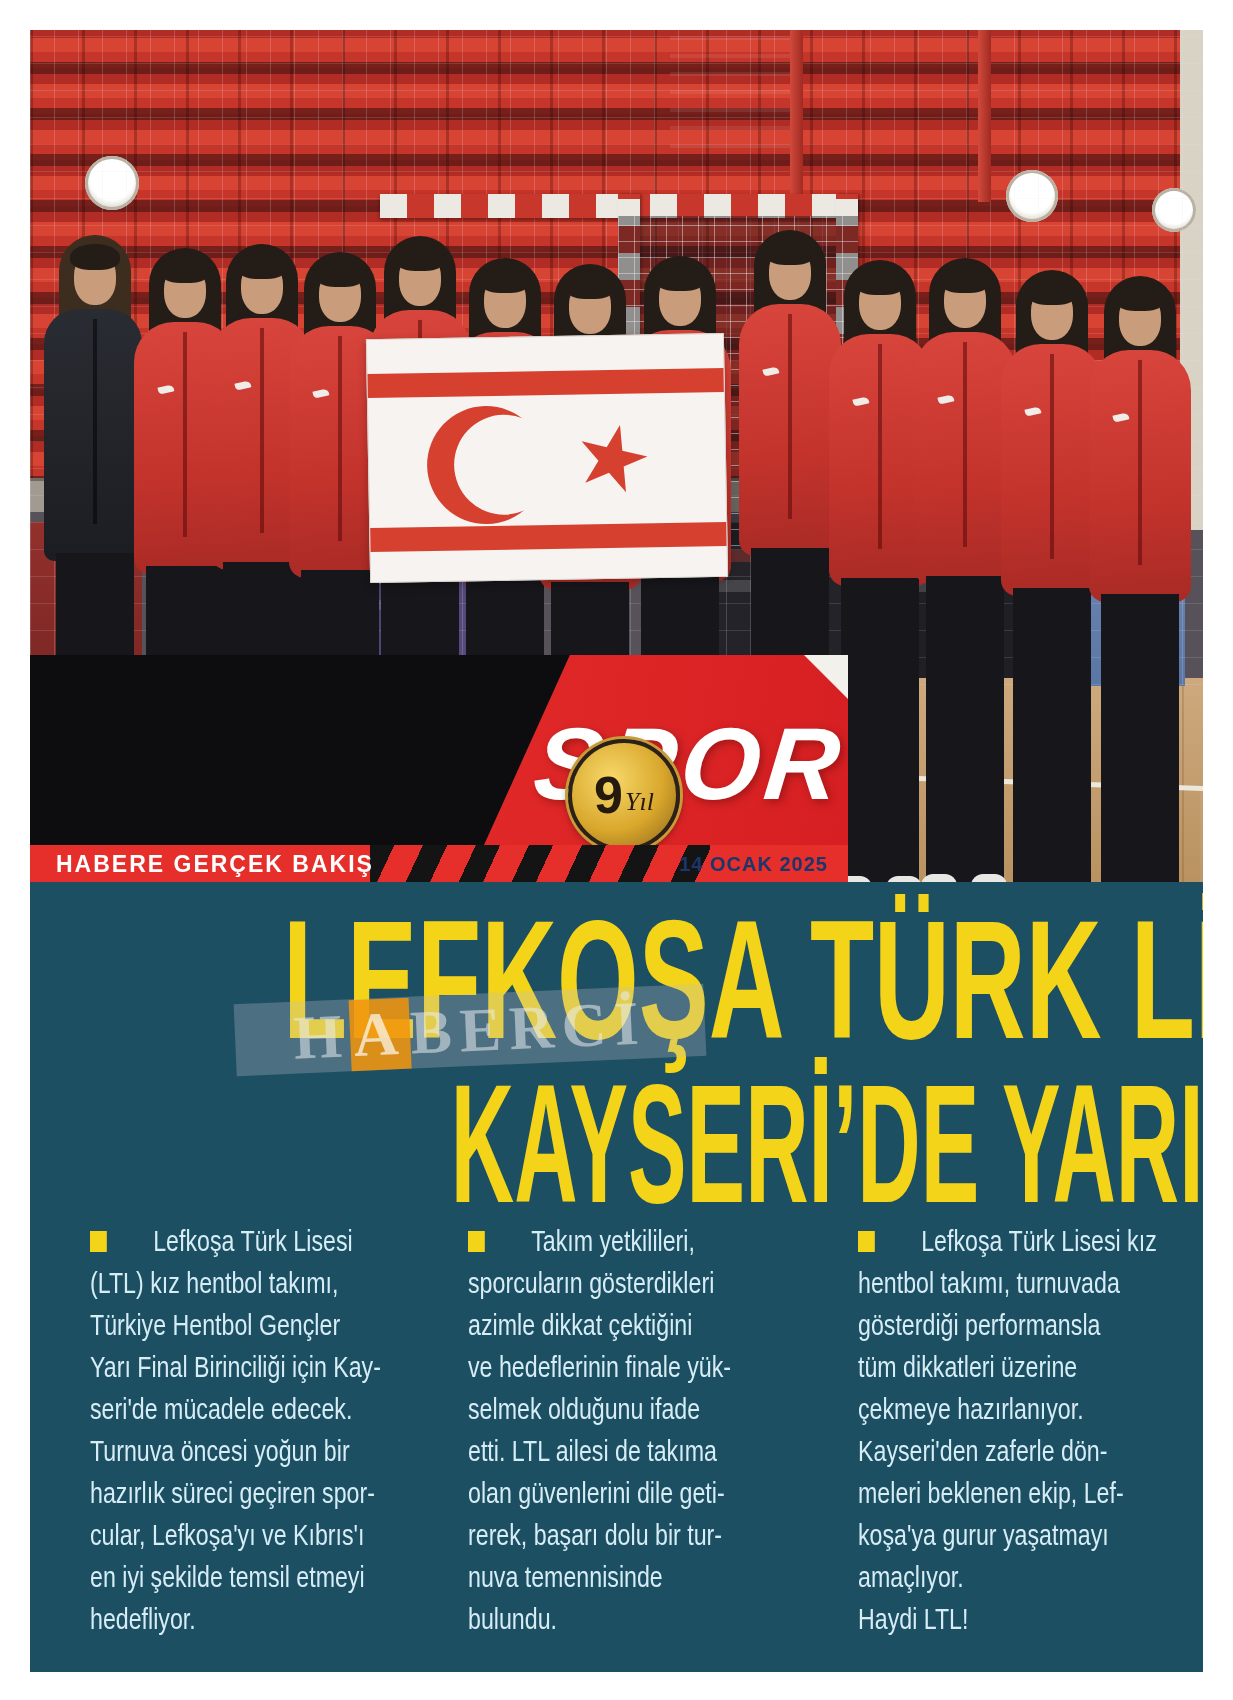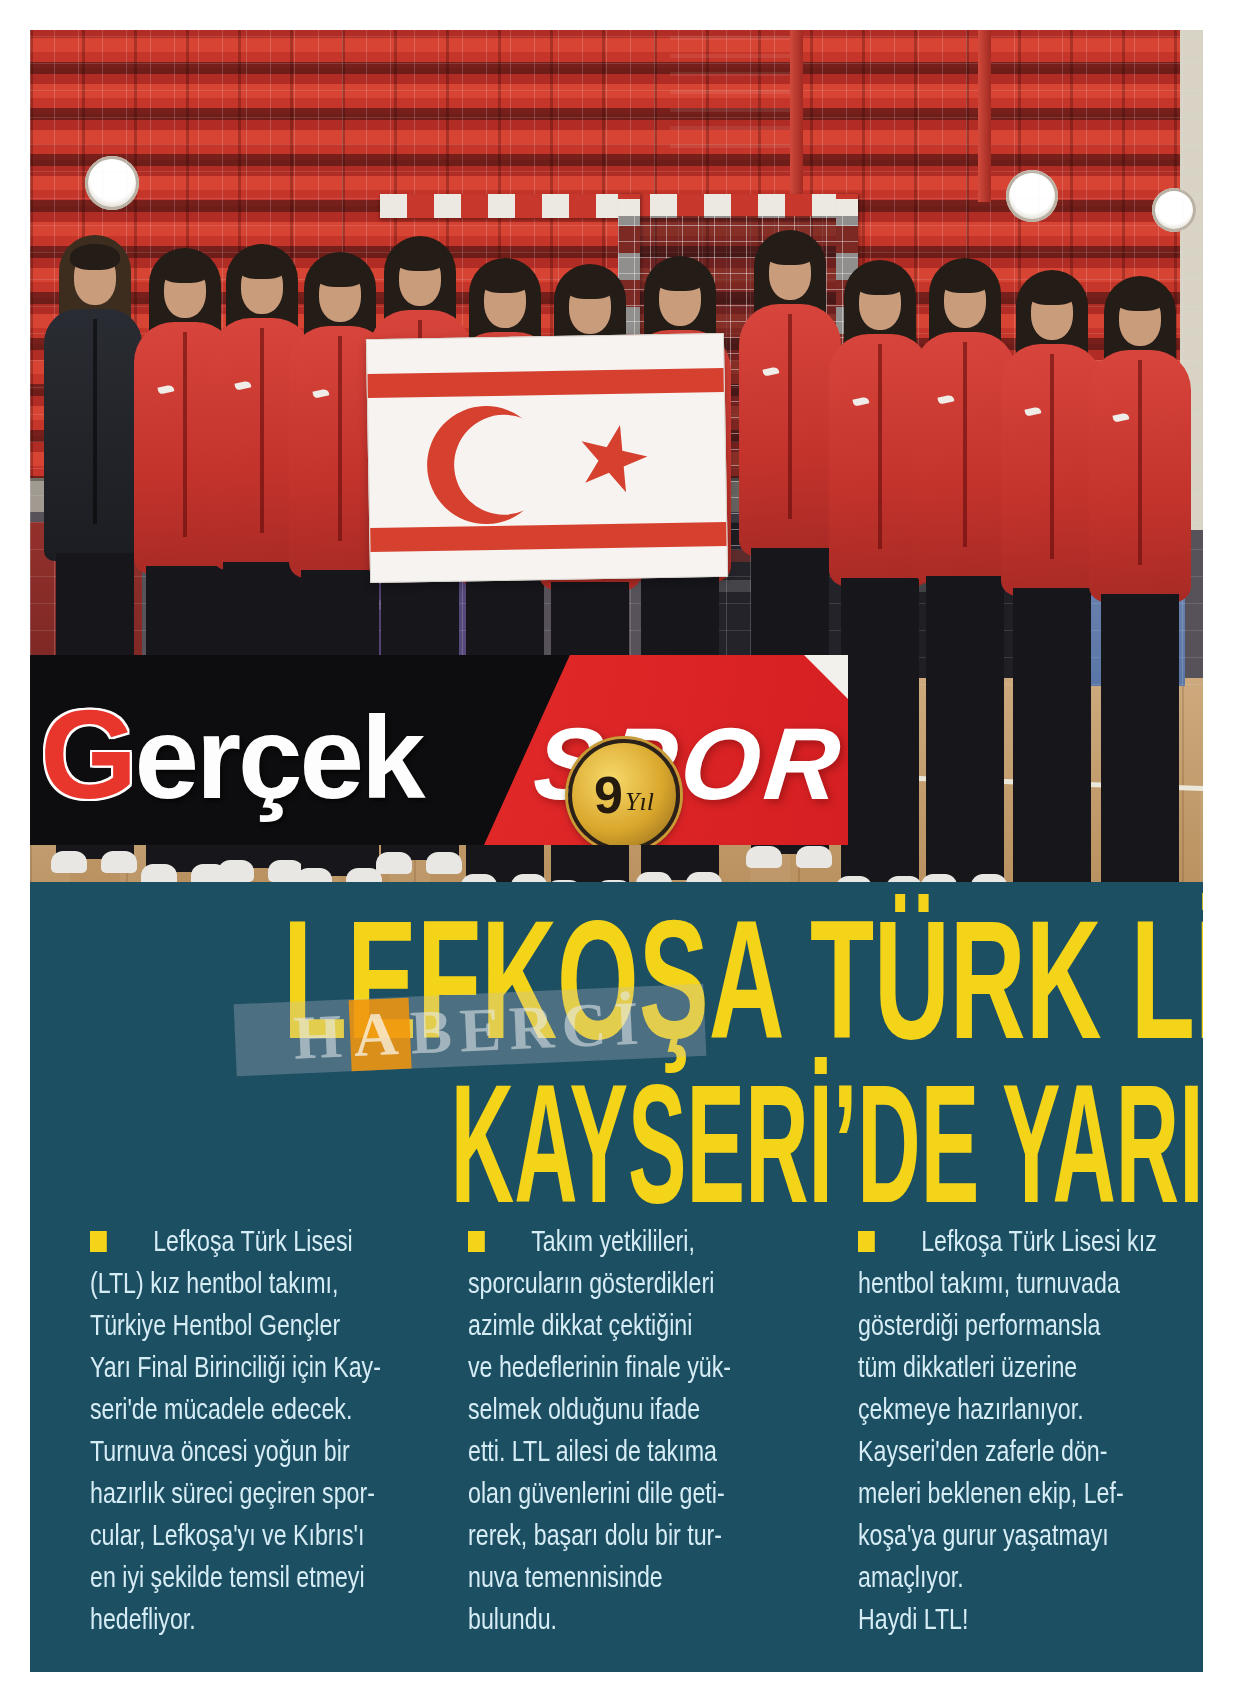--- a/index.html
+++ b/index.html
@@ -283,26 +283,30 @@
       <div class="stripe st-bot"></div>
       <div class="crescent"></div>
       <div class="star">★</div>
     </div>
   </div>
 
   <div class="masthead">
     <div class="mast-main">
       <div class="mast-red"></div>
       <div class="curl"></div>
-      <div class="gercek"><span class="brand-g">G</span><span>erçek</span></div>
       <div class="spor">SPOR</div>
       <div class="badge">
         <span class="badge-num">9</span>
         <span class="badge-yil">Yıl</span>
       </div>
+    </div>
+    <div class="mast-strip">
+      <div class="stripes"></div>
+      <div class="tagline">HABERE GERÇEK BAKIŞ</div>
+      <div class="mast-date">14 OCAK 2025</div>
     </div>
   </div>
 
   <div class="teal">
     <div class="hl hl1">
       <span class="hl-text">LEFKOŞA TÜRK LİSESİ</span>
     </div>
     <div class="watermark">
         <span>H</span>
         <span class="wm-hl">A</span>

